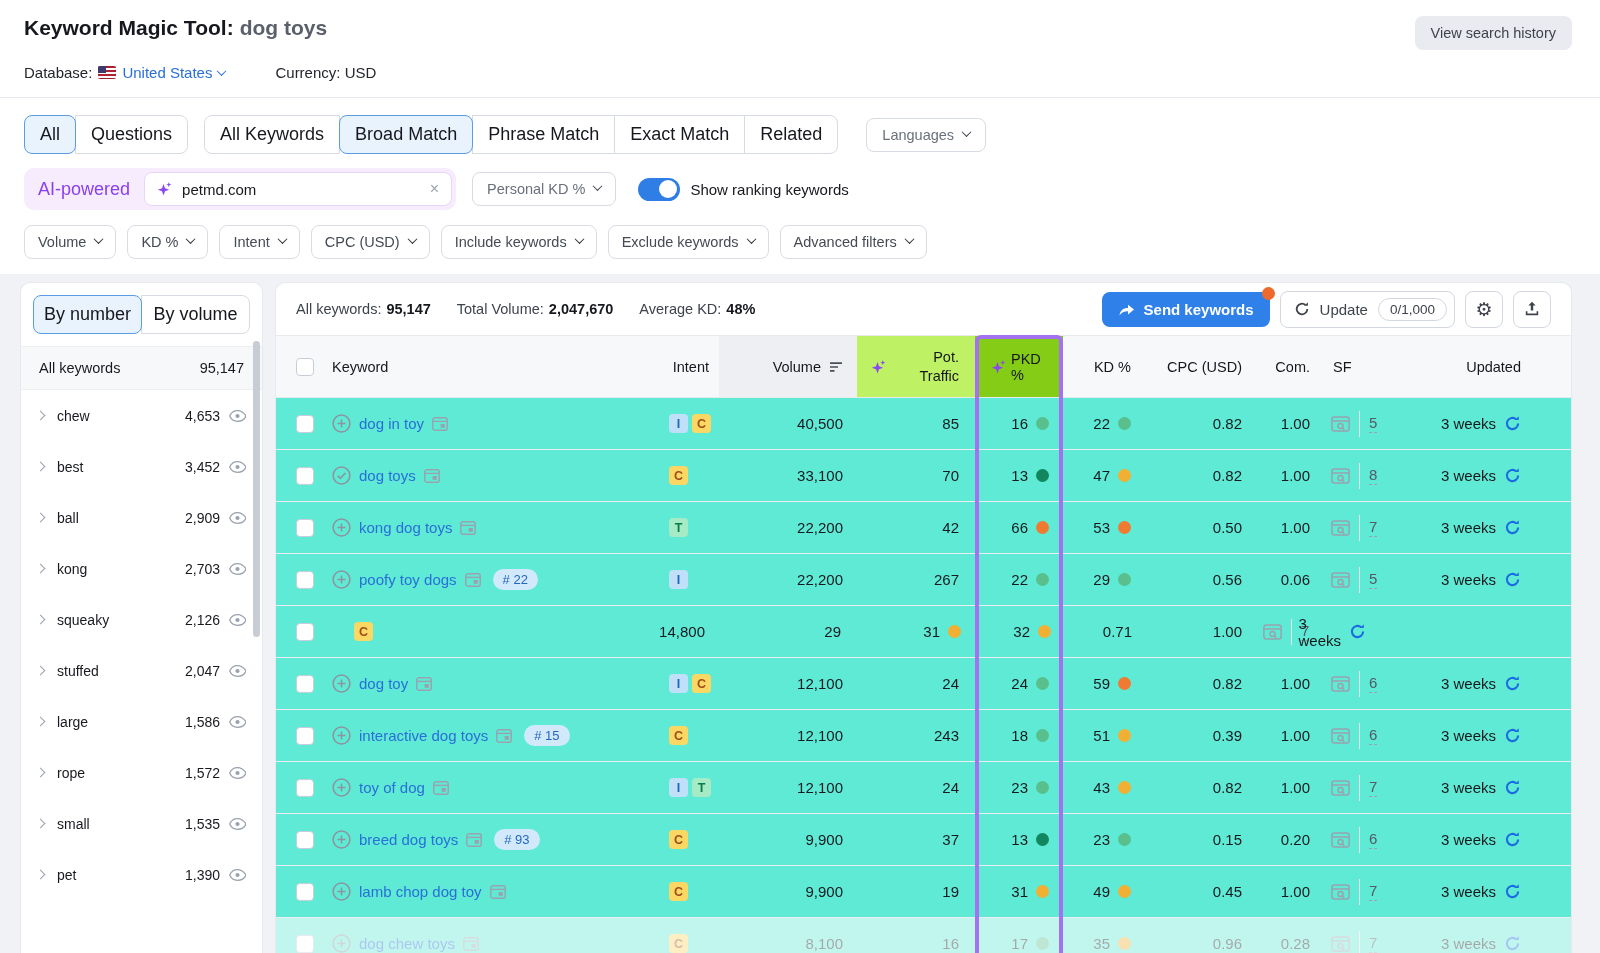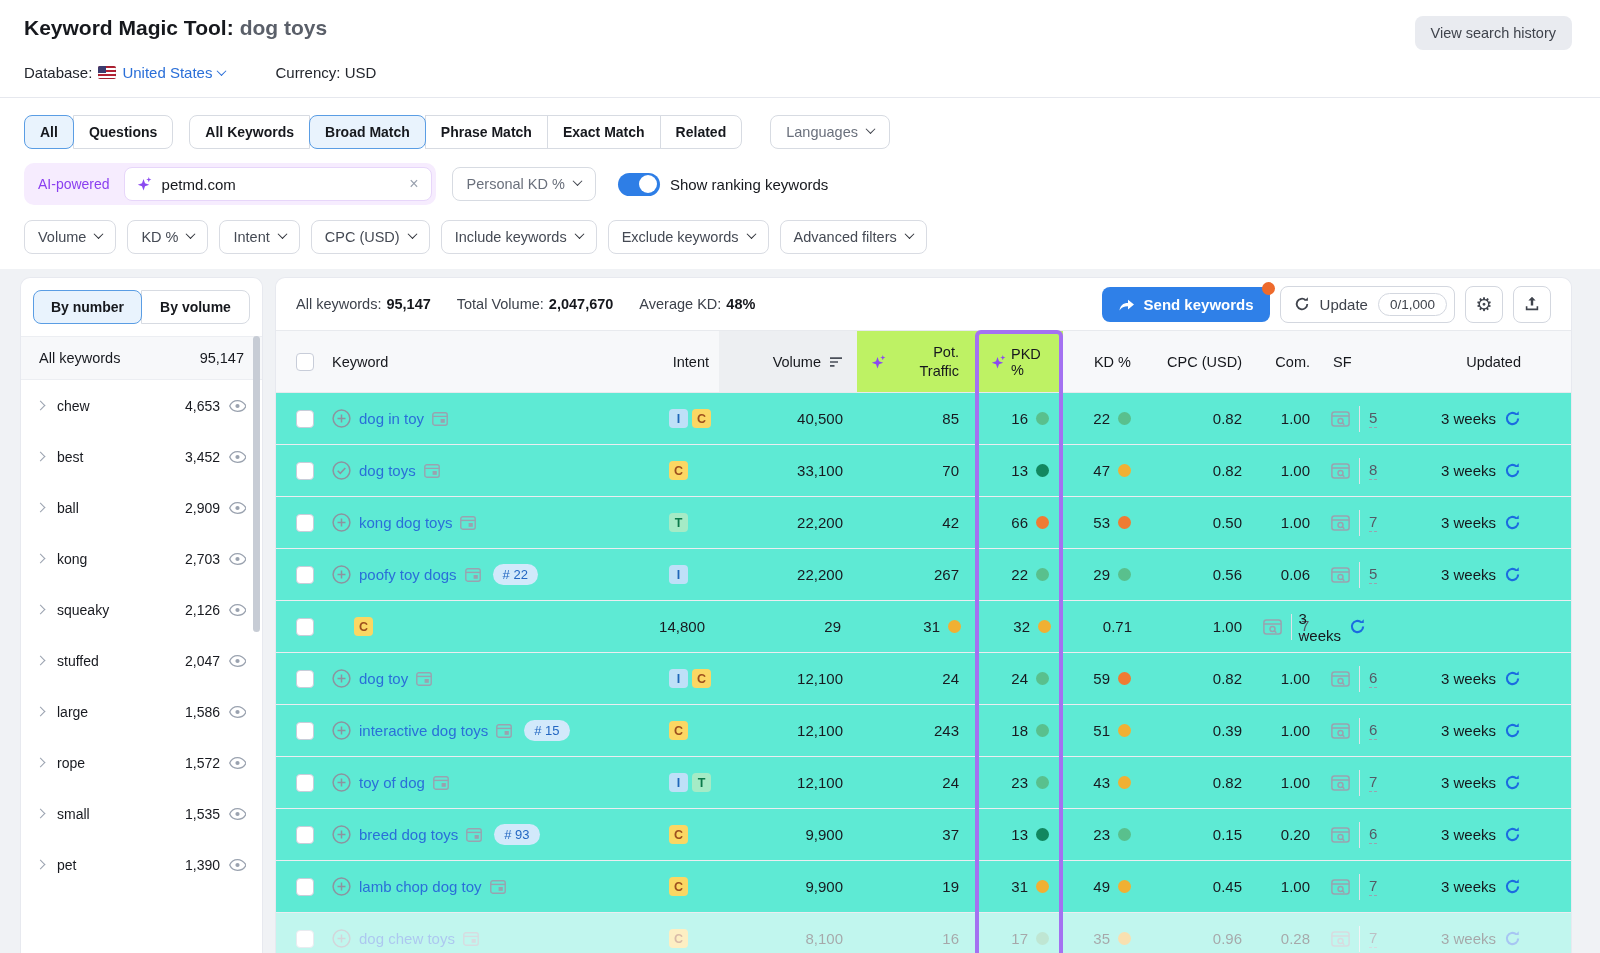--- a/index.html
+++ b/index.html
@@ -23,33 +23,33 @@
 
   
   .chev { display:inline-block; width:7px; height:7px; border-right:1.8px solid currentColor;
     border-bottom:1.8px solid currentColor; }
   .chev.down { transform:rotate(45deg) translate(-1px,-1px); }
   .chev.right { transform:rotate(-45deg); }
 
   
   .tabs-row { display:flex; align-items:center; gap:16px; padding:17px 24px 0 24px; }
   .seg { display:flex; }
-  .seg-btn { background:#fff; border:1px solid #d7dbe2; padding:8px 15px; font-size:14px; color:#16181d;
-    font-family:inherit; cursor:pointer; margin-left:-1px; position:relative;font-weight:bold; }
+  .seg-btn { background:#fff; border:1px solid #d7dbe2; padding:8px 15px; font-size:18px; color:#16181d;
+    font-family:inherit; cursor:pointer; margin-left:-1px; position:relative; }
   .seg-btn:first-child { border-radius:8px 0 0 8px; margin-left:0; }
   .seg-btn:last-child { border-radius:0 8px 8px 0; }
   .seg-btn.selected { background:#e9f3fd; border:1.5px solid #5a9de4; border-radius:8px; z-index:2; }
   .lang-btn { background:#fff; border:1px solid #d7dbe2; border-radius:8px; padding:8px 15px; margin-left:12px;
     font-size:14.5px; color:#6a707c; font-family:inherit; display:inline-flex; align-items:center; gap:9px; cursor:pointer; }
   .lang-btn .chev { color:#3f434c; margin-top:-3px; }
 
   
   .search-row { display:flex; align-items:center; padding:14px 24px 0 24px; gap:16px; }
   .ai-wrap { display:flex; align-items:center; background:#f6ecfe; border-radius:10px; padding:4px 4px 4px 0; }
-  .ai-label { color:#8a3ff0; font-size:14px; padding:0 14px; }
+  .ai-label { color:#8a3ff0; font-size:18px; padding:0 14px; }
   .ai-input { display:flex; align-items:center; gap:9px; background:#fff; border:1px solid #e7d6fa; border-radius:8px;
     width:308px; height:34px; padding:0 12px; }
   .ai-input .val { flex:1; font-size:15px; color:#16181d; }
   .ai-input .clear { color:#9aa2af; font-size:16px; cursor:pointer; }
   .sparkle { position:relative; display:inline-block; width:16px; height:16px; }
   .sparkle svg { position:absolute; left:0; top:0; }
   .dd-btn { background:#fff; border:1px solid #d7dbe2; border-radius:8px; padding:8px 14px; font-size:14.5px;
     color:#6a707c; font-family:inherit; display:inline-flex; align-items:center; gap:9px; cursor:pointer; }
   .dd-btn .chev { color:#3f434c; margin-top:-3px; }
   .toggle-wrap { display:flex; align-items:center; gap:10px; margin-left:6px; }
@@ -102,21 +102,21 @@
   .thead { height:63px; background:#f7f8fa; border-top:1px solid #e8eaee; border-bottom:1px solid #e8eaee; font-size:14.5px; color:#16181d; }
   .thead .cell, .row .cell { height:100%; display:flex; align-items:center; }
   .c-cbx { padding-left:20px; }
   .c-int-h { justify-content:flex-end; padding-right:10px; }
   .c-int-b { padding-left:22px; gap:4px; }
   .c-vol { justify-content:flex-end; padding-right:14px; }
   .thead .c-vol { background:#edeff2; gap:8px; }
   .c-pot { justify-content:flex-end; padding-right:16px; text-align:right; }
   .thead .c-pot { background:#bef264; justify-content:space-between; padding-left:14px; line-height:1.25; }
   .c-pkd { justify-content:flex-end; padding-right:14px; gap:8px; }
-  .thead .c-pkd { background:#bef264; justify-content:flex-start; padding-left:16px; gap:7px; }
+  .thead .c-pkd { background:#84cc16; justify-content:flex-start; padding-left:16px; gap:7px; }
   .c-kd { justify-content:flex-end; padding-right:12px; gap:8px; }
   .c-cpc { justify-content:flex-end; padding-right:11px; }
   .c-com { justify-content:flex-end; padding-right:11px; }
   .c-sf { padding-left:10px; gap:9px; }
   .c-upd { justify-content:flex-end; padding-right:50px; gap:8px; }
 
   .row { height:52px; border-bottom:1px solid #ecedf1; font-size:15px; background:#5eead4; }
   .row.faded { opacity:.38; }
   .cbx { width:18px; height:18px; border:1.5px solid #c8cdd9; border-radius:4px; background:#fff; cursor:pointer; flex:none; }
   .kw-cell { gap:8px; overflow:hidden; white-space:nowrap; }

